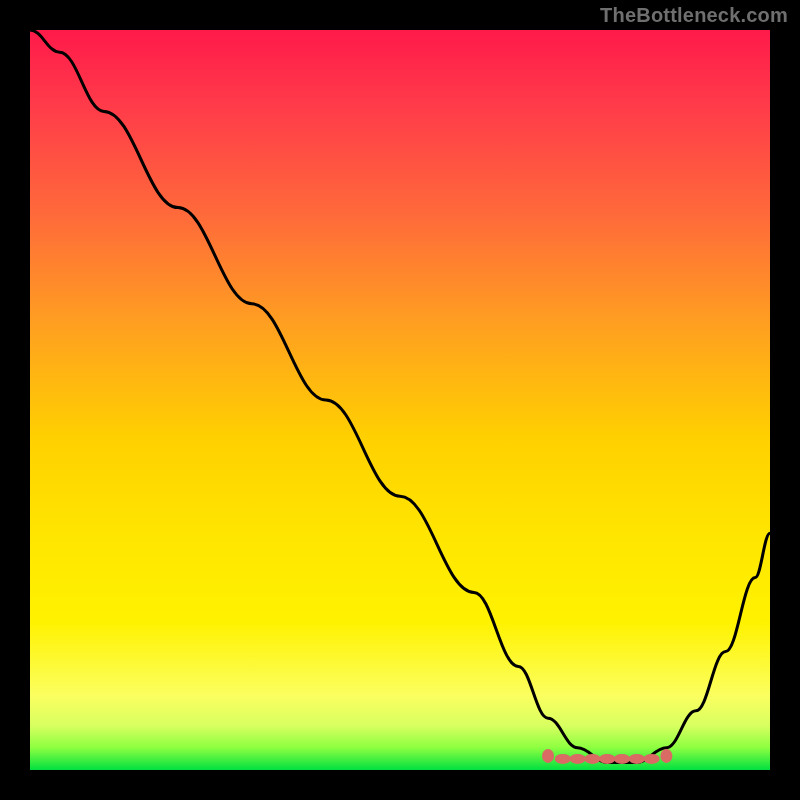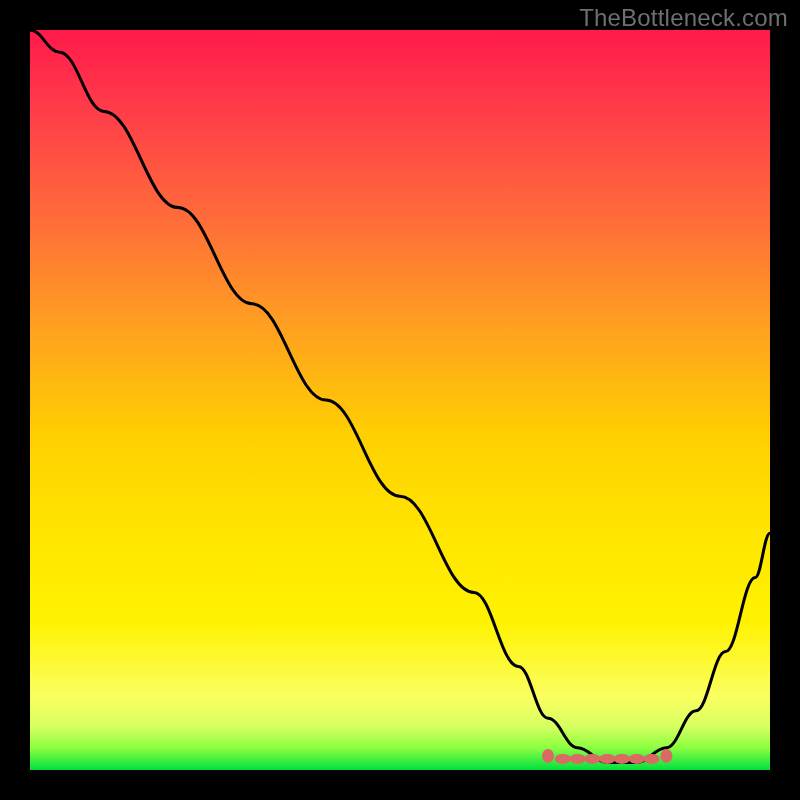--- a/index.html
+++ b/index.html
@@ -36,22 +36,22 @@
       #d8ff60 94%,
       #8cff40 97%,
       #00e040 100%
     );
   }
   .watermark {
     position: absolute;
     top: 4px;
     right: 12px;
     color: #6f6f6f;
-    font-size: 24px;
-    font-weight: 400;
+    font-size: 20px;
+    font-weight: 700;
     letter-spacing: 0.2px;
     user-select: none;
   }
   svg.curve {
     position: absolute;
     left: 30px;
     top: 30px;
     width: 740px;
     height: 740px;
     overflow: visible;

